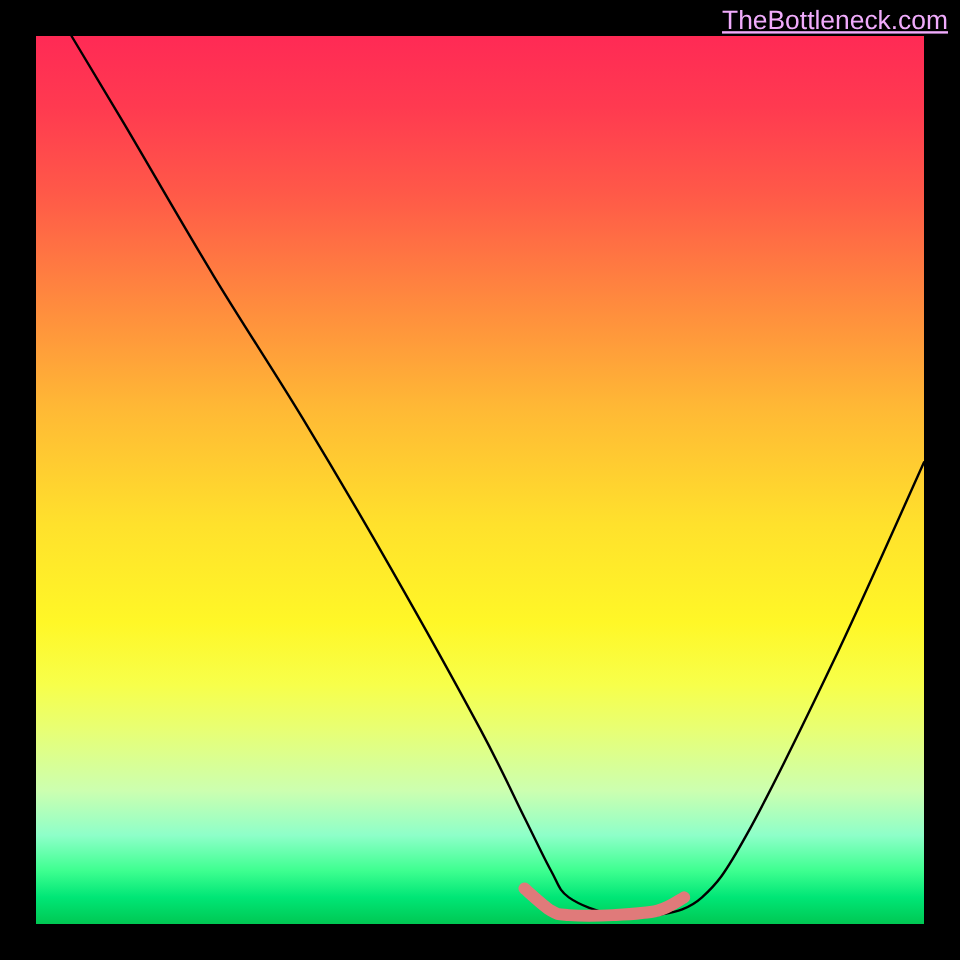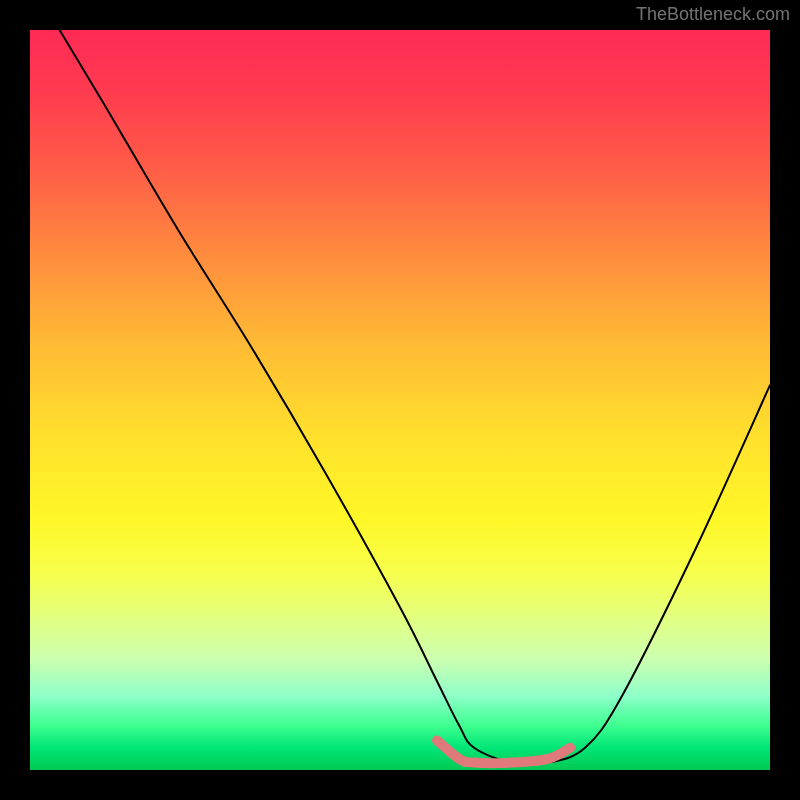--- a/index.html
+++ b/index.html
@@ -8,24 +8,25 @@
     height: 800px;
     background: #000;
     position: relative;
     overflow: hidden;
     font-family: Arial, Helvetica, sans-serif;
   }
   .watermark {
     position: absolute;
     top: 4px;
     right: 10px;
-    color: #737373;
-    font-size: 18px;
+    color: #f0abfc;
+    font-size: 22px;
     font-weight: 500;
     z-index: 10;
+    text-decoration: underline;
   }
   .plot-area {
     position: absolute;
     left: 30px;
     top: 30px;
     width: 740px;
     height: 740px;
     background: linear-gradient(
       to bottom,
       #ff2a55 0%,

